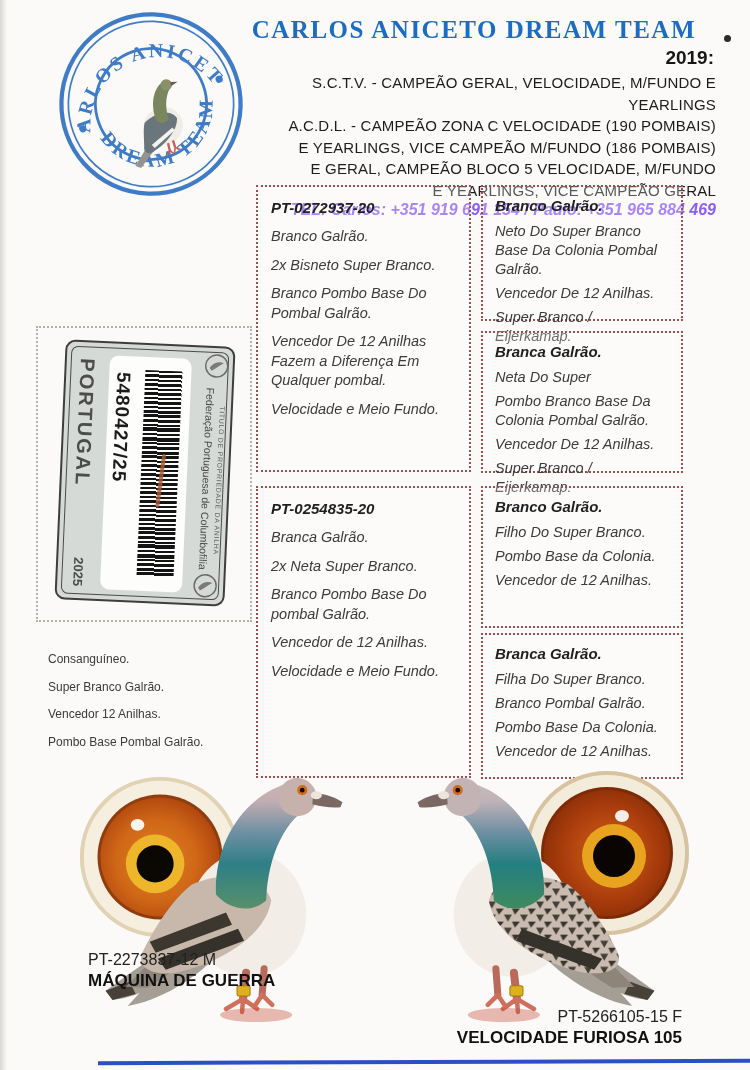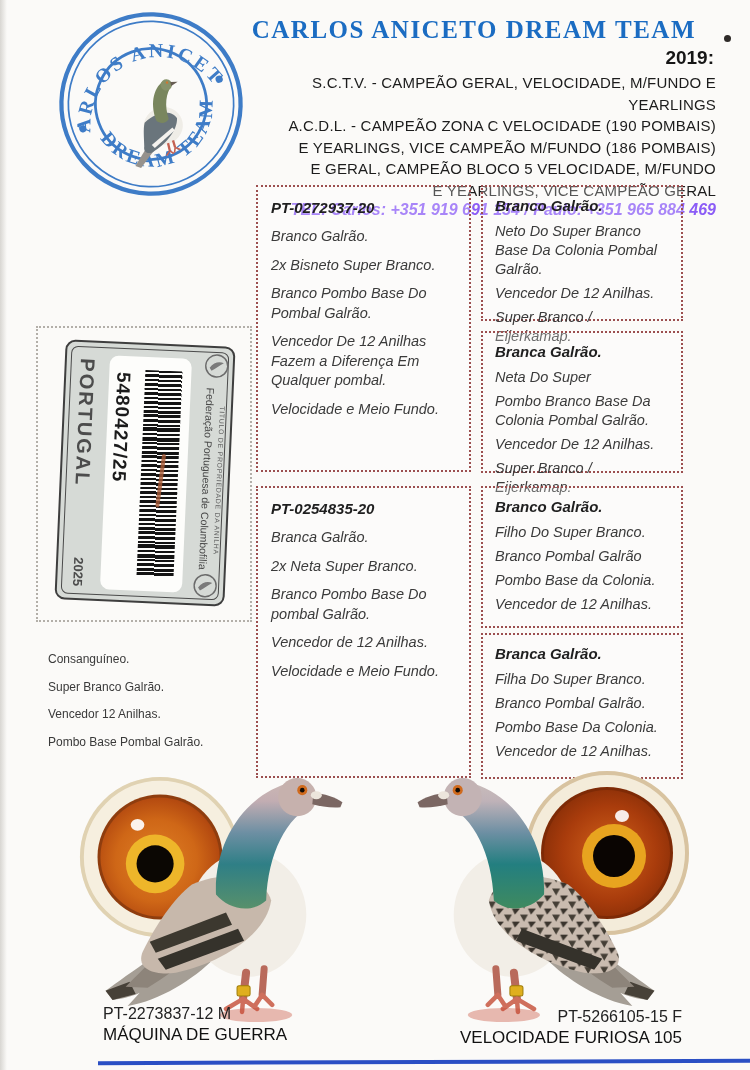--- a/index.html
+++ b/index.html
@@ -60,24 +60,24 @@
   .emb-top{right:3px;top:5px;} .emb-bot{right:5px;bottom:5px;}
 
   
   .note{position:absolute;left:48px;top:646px;font-size:12px;line-height:27.5px;color:#3a3a3a;}
 
   
   .eyeL{position:absolute;left:77px;top:774px;width:166px;height:166px;}
   .eyeR{position:absolute;left:522px;top:768px;width:170px;height:170px;}
   .pigL{position:absolute;left:92px;top:752px;width:268px;height:276px;}
   .pigR{position:absolute;left:400px;top:752px;width:268px;height:276px;transform:scaleX(-1);}
-  .lblL{position:absolute;left:88px;top:1003px;text-align:left;margin-left:15px;}
+  .lblL{position:absolute;left:88px;top:949px;text-align:left;}
   .lblR{position:absolute;right:68px;top:1006px;text-align:right;}
   .ringno{font-size:16px;color:#222;line-height:21px;}
-  .pigname{font-size:17px;font-weight:normal;color:#111;line-height:22px;}
+  .pigname{font-size:17px;font-weight:bold;color:#111;line-height:22px;}
 
   .blueline{position:absolute;left:98px;top:1060px;width:652px;height:3.5px;
             background:#2b4fc4;transform:rotate(-.2deg);}
 </style>
 </head>
 <body>
 
 <div class="page">
 
   <div class="logo">
@@ -151,21 +151,20 @@
   <div class="box tight" id="boxR2">
     <div class="hd">Branca Galrão.</div>
     <div class="ln">Neta Do Super</div>
     <div class="ln">Pombo Branco Base Da Colonia Pombal Galrão.</div>
     <div class="ln">Vencedor De 12 Anilhas.</div>
     <div class="ln">Super Branco / Eijerkamap.</div>
   </div>
   <div class="box tight" id="boxR3">
     <div class="hd">Branco Galrão.</div>
     <div class="ln">Filho Do Super Branco.</div>
-    <div class="ln">Branco Pombal Galrão</div>
     <div class="ln">Pombo Base da Colonia.</div>
     <div class="ln">Vencedor de 12 Anilhas.</div>
   </div>
   <div class="box tight" id="boxR4">
     <div class="hd">Branca Galrão.</div>
     <div class="ln">Filha Do Super Branco.</div>
     <div class="ln">Branco Pombal Galrão.</div>
     <div class="ln">Pombo Base Da Colonia.</div>
     <div class="ln">Vencedor de 12 Anilhas.</div>
   </div>

